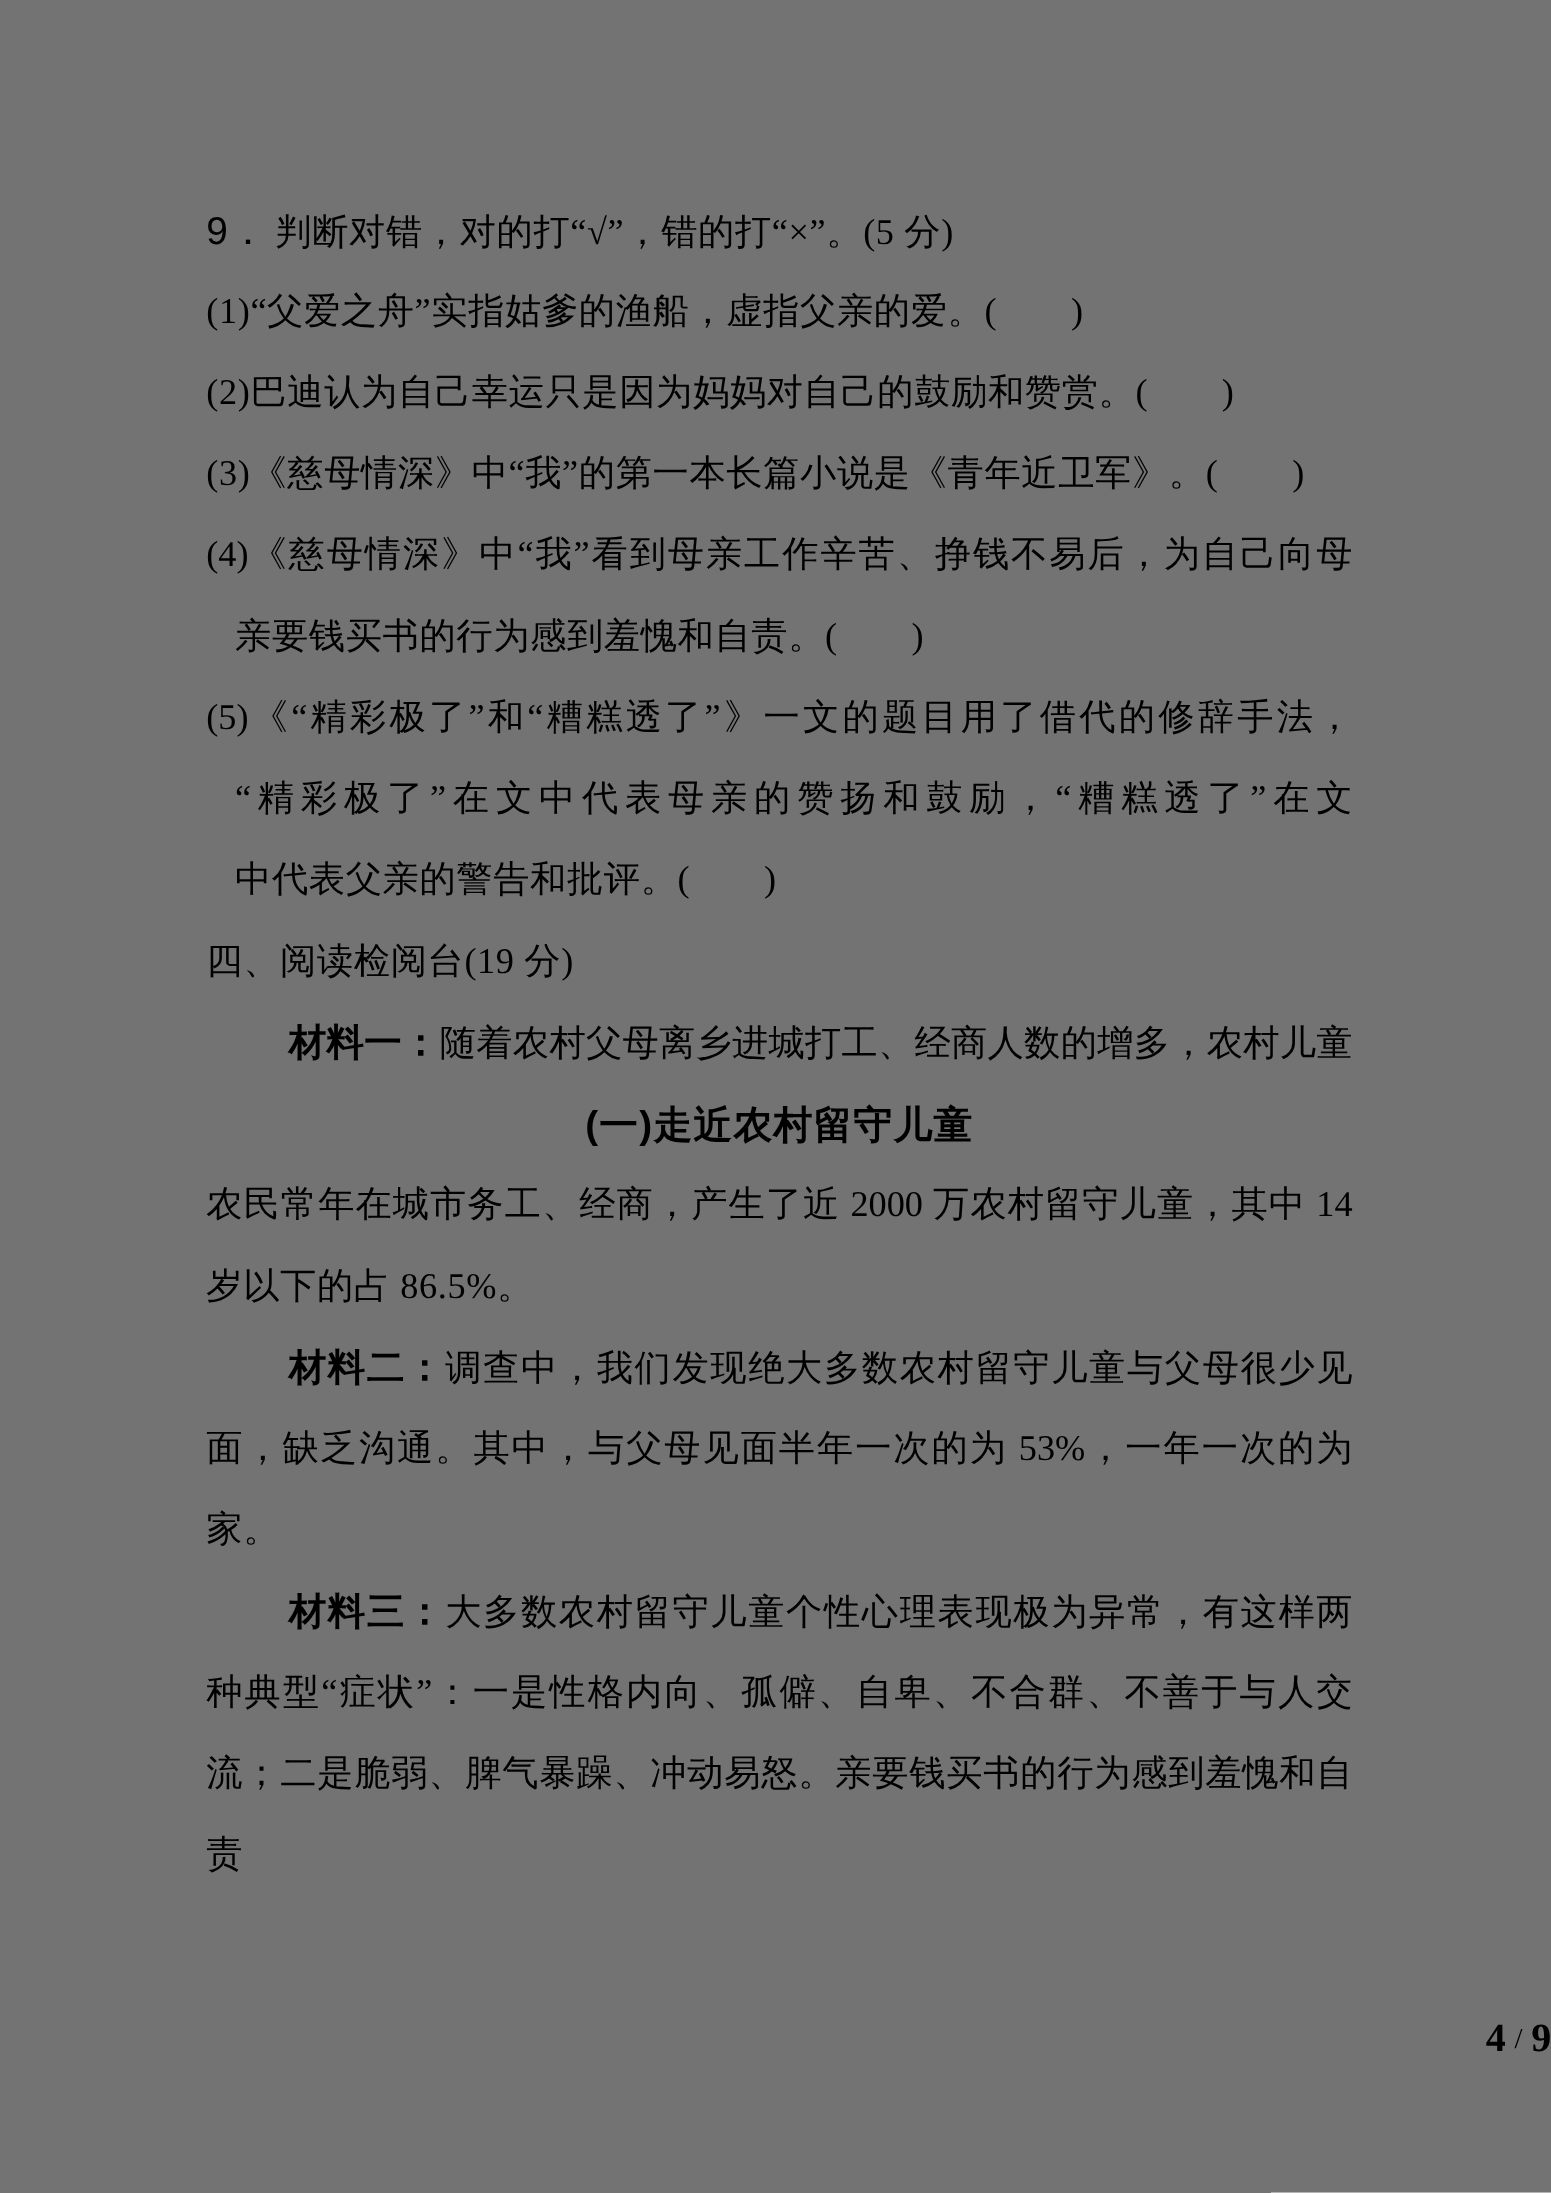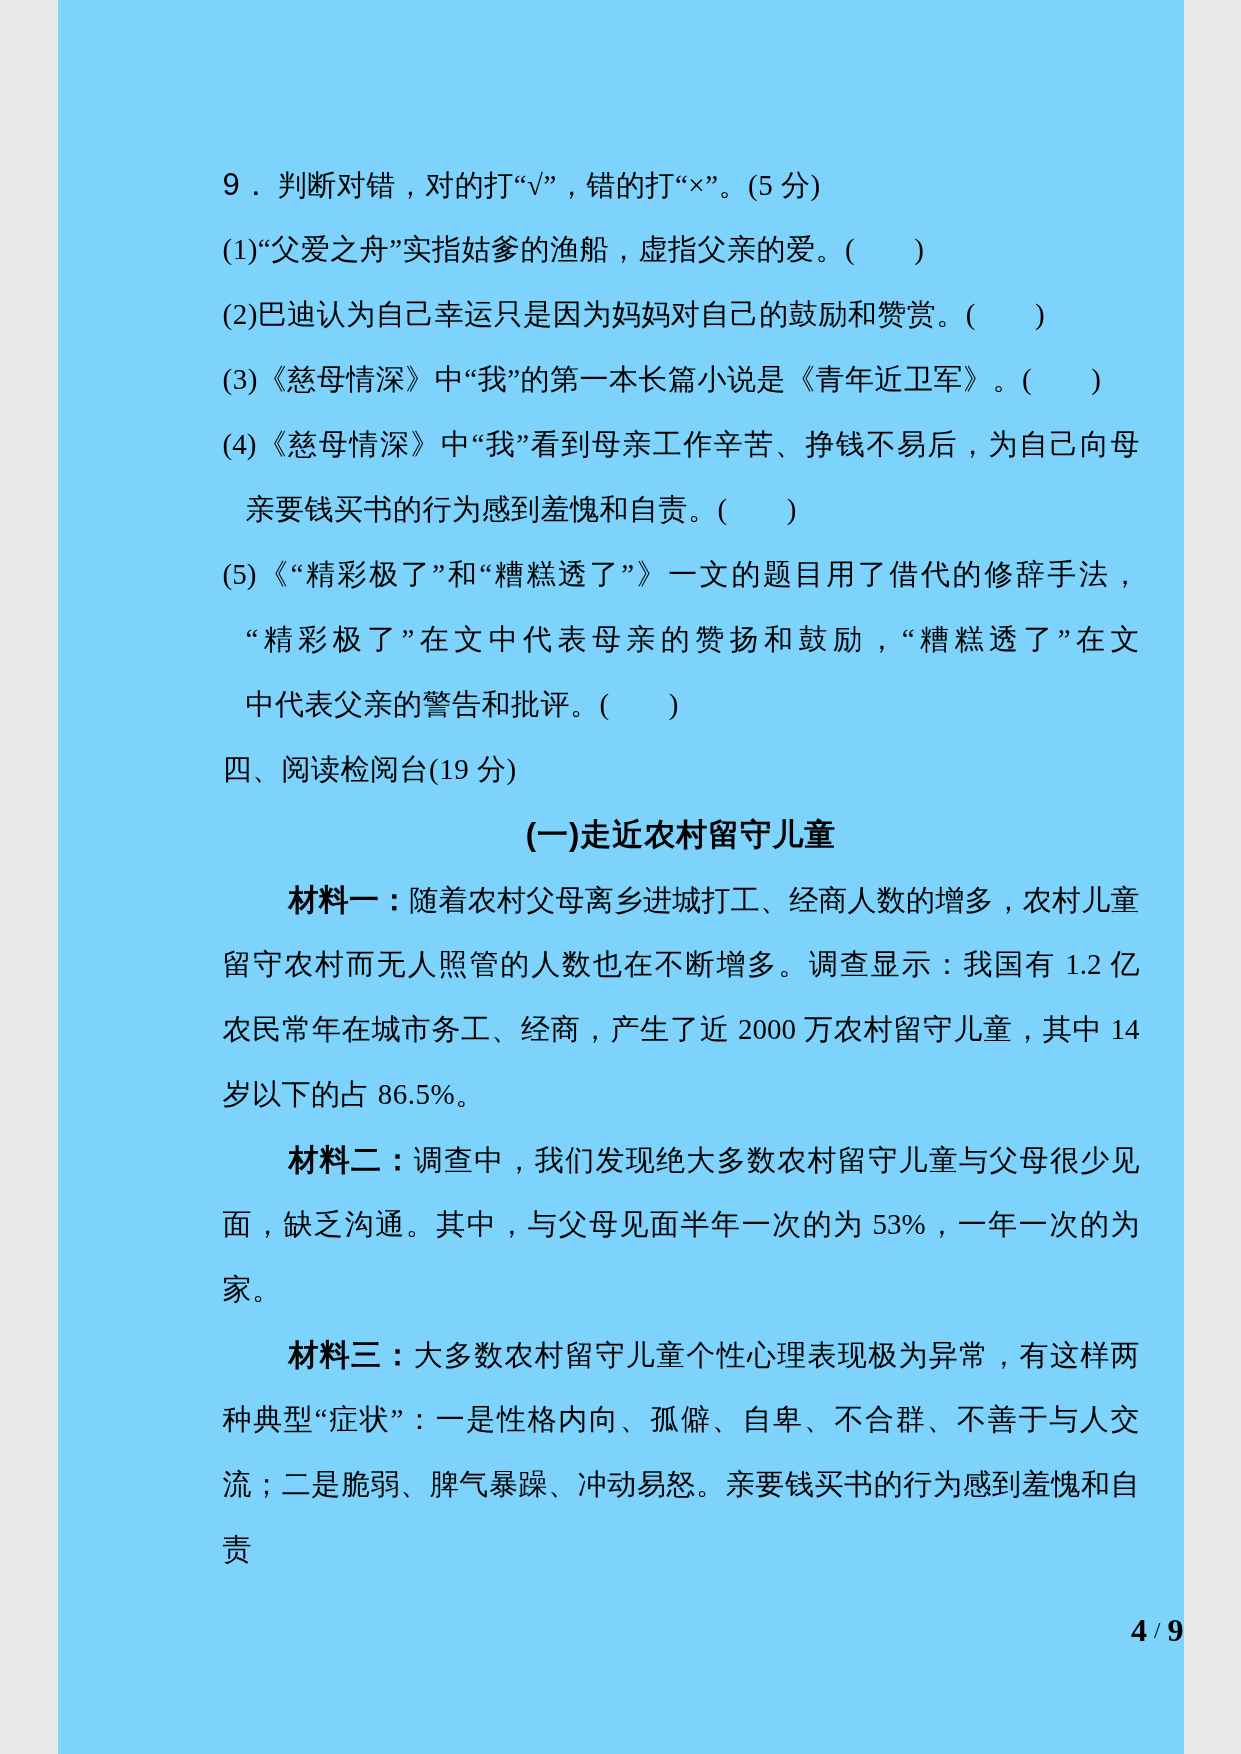--- a/index.html
+++ b/index.html
@@ -2,24 +2,24 @@
 <html><head>
 <meta charset="utf-8">
 <style>
   html, body {
     margin: 0;
     padding: 0;
     background: #e8e8e8;
   }
   .page {
     position: relative;
-    width: 1126px;
+    width: 1241px;
     height: 1754px;
     margin: 0 auto;
-    background: #7dd3fc;
+    background: #737373;
     color: #000000;
     font-family: "Liberation Serif", "DejaVu Serif", serif;
     overflow: hidden;
   }
   .content {
     position: absolute;
     left: 165px;
     top: 152px;
     width: 917px;
   }
@@ -93,24 +93,23 @@
     <div class="line">(2)巴迪认为自己幸运只是因为妈妈对自己的鼓励和赞赏。(　　)</div>
     <div class="line">(3)《慈母情深》中“我”的第一本长篇小说是《青年近卫军》。(　　)</div>
     <div class="line fill">(4)《慈母情深》中“我”看到母亲工作辛苦、挣钱不易后，为自己向母</div>
     <div class="line indent-wrap">亲要钱买书的行为感到羞愧和自责。(　　)</div>
     <div class="line fill">(5)《“精彩极了”和“糟糕透了”》一文的题目用了借代的修辞手法，</div>
     <div class="line fill indent-wrap">“精彩极了”在文中代表母亲的赞扬和鼓励，“糟糕透了”在文</div>
     <div class="line indent-wrap">中代表父亲的警告和批评。(　　)</div>
 
     <div class="line">四、阅读检阅台(19 分)</div>
 
+    <div class="line fill indent-first"><span class="mlabel">材料一：</span><span>随着农村父母离乡进城打工、经商人数的增多，农村儿童</span></div>
+
     <div class="line heading">(一)走近农村留守儿童</div>
-
-    <div class="line fill indent-first"><span class="mlabel">材料一：</span><span>随着农村父母离乡进城打工、经商人数的增多，农村儿童</span></div>
-    <div class="line fill">留守农村而无人照管的人数也在不断增多。调查显示：我国有 1.2 亿</div>
     <div class="line fill">农民常年在城市务工、经商，产生了近 2000 万农村留守儿童，其中 14</div>
     <div class="line">岁以下的占 86.5%。</div>
 
     <div class="line fill indent-first"><span class="mlabel">材料二：</span><span>调查中，我们发现绝大多数农村留守儿童与父母很少见</span></div>
     <div class="line fill">面，缺乏沟通。其中，与父母见面半年一次的为 53%，一年一次的为</div>
     <div class="line">家。</div>
 
     <div class="line fill indent-first"><span class="mlabel">材料三：</span><span>大多数农村留守儿童个性心理表现极为异常，有这样两</span></div>
     <div class="line fill">种典型“症状”：一是性格内向、孤僻、自卑、不合群、不善于与人交</div>
     <div class="line fill">流；二是脆弱、脾气暴躁、冲动易怒。亲要钱买书的行为感到羞愧和自责</div>

